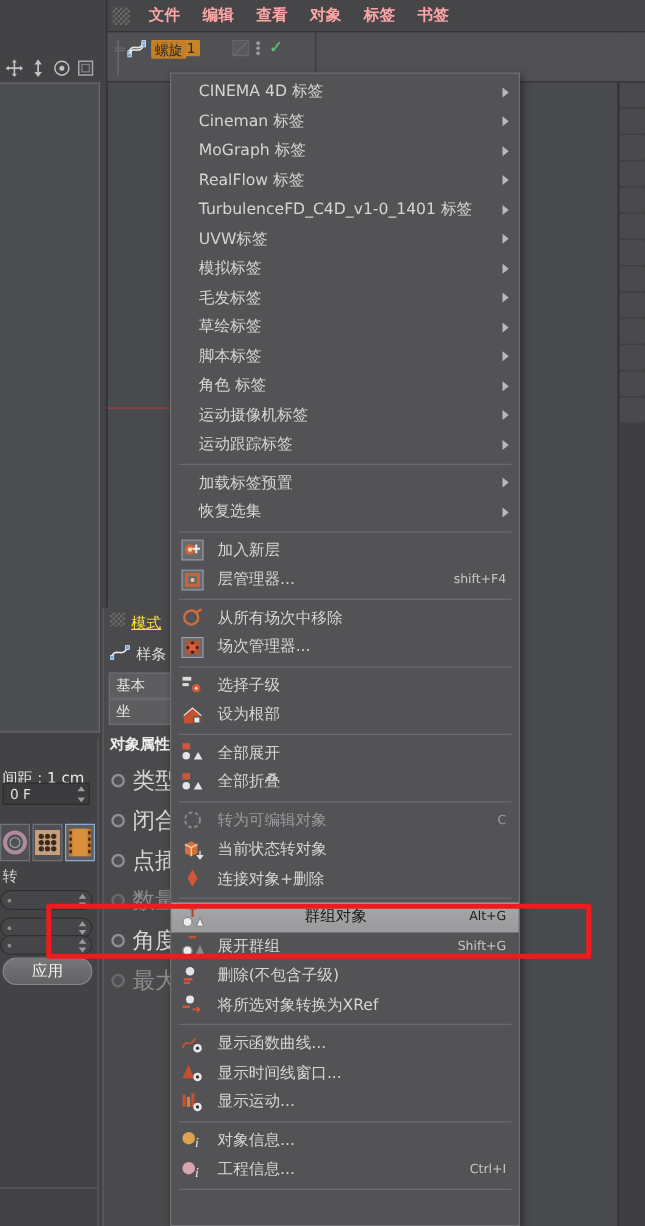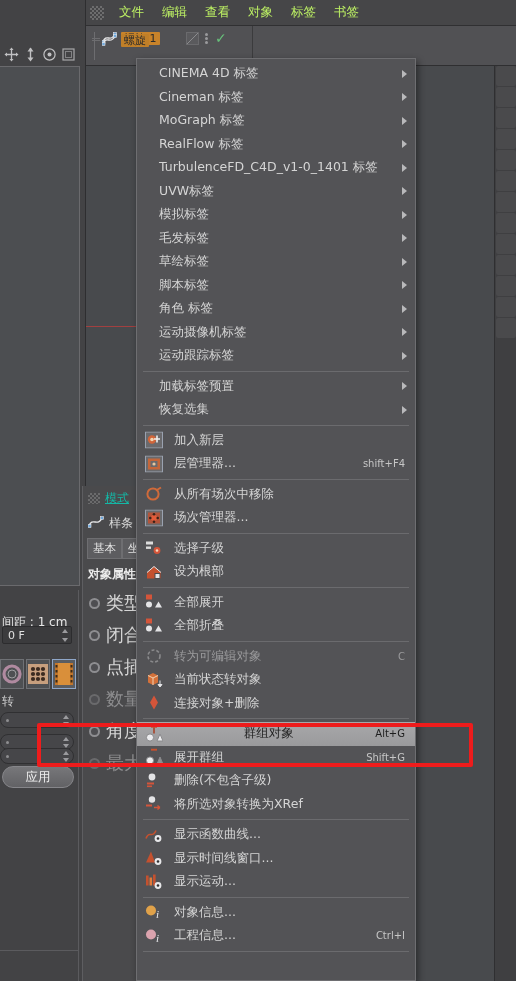--- a/index.html
+++ b/index.html
@@ -27,21 +27,21 @@
   }
   .menubar .grip {
     width: 14px; height: 14px; margin-right: 6px;
     background-image:
       linear-gradient(45deg, #8d8d8d 25%, transparent 25%, transparent 75%, #8d8d8d 75%),
       linear-gradient(45deg, #8d8d8d 25%, transparent 25%, transparent 75%, #8d8d8d 75%);
     background-size: 4px 4px; background-position: 0 0, 2px 2px;
     opacity: .55;
   }
   .menubar .mi {
-    color: #bef264; font-size: 12.5px; padding: 3px 9px; white-space: nowrap;
+    color: #fca5a5; font-size: 12.5px; padding: 3px 9px; white-space: nowrap; font-weight: bold;
   }
 
   
   .objtree {
     position: absolute; left: 86px; top: 26px; width: 430px; height: 40px;
     background: #515154; border-bottom: 1px solid #2f2f31;
   }
   .obj-row {
     position: absolute; left: 6px; height: 18px; display: flex; align-items: center;
     font-size: 11px;
@@ -137,35 +137,35 @@
   }
   .lp-bottomline { position:absolute; left:0; top: 950px; width: 78px; height:1px; background:#5b5b5e; }
   .lp-vline { position:absolute; left: 78px; top: 590px; width:1px; height: 391px; background:#5b5b5e; }
 
   
   .attr-strip {
     position: absolute; left: 82px; top: 486px; width: 62px; height: 495px;
     background: #4a4a4c; border-left: 1px solid #5e5e61;
   }
   .attr-hdr {
-    display: flex; align-items: center; gap: 5px; padding: 4px 4px 3px 5px;
-    color: #14b8a6; font-size: 12px; white-space: nowrap; text-decoration: underline;
+    display: flex; align-items: flex-start; gap: 5px; padding: 4px 4px 3px 5px;
+    color: #fde047; font-size: 12px; white-space: nowrap; text-decoration: underline;
   }
   .attr-hdr .grip2 {
     width: 12px; height: 11px;
     background-image:
       linear-gradient(45deg,#8d8d8d 25%,transparent 25%,transparent 75%,#8d8d8d 75%),
       linear-gradient(45deg,#8d8d8d 25%,transparent 25%,transparent 75%,#8d8d8d 75%);
     background-size: 4px 4px; background-position: 0 0,2px 2px; opacity:.5;
   }
   .attr-obj {
     display:flex; align-items:center; gap:5px; padding: 5px 4px 4px 5px;
     color:#d9d9d9; font-size: 12px; white-space: nowrap;
   }
-  .attr-tabs { display:flex; gap:0; padding-left: 4px; margin-top: 2px; }
+  .attr-tabs { display:flex; gap:0; padding-left: 4px; margin-top: 2px; flex-direction: column; }
   .attr-tab {
     background: #5d5d60; border: 1px solid #6e6e71; color: #e6e6e6;
     font-size: 11.5px; padding: 2px 5px; white-space: nowrap;
   }
   .attr-title {
     color: #ededed; font-size: 12px; font-weight: bold; padding: 7px 4px 4px 5px; white-space: nowrap;
   }
   .attr-prop {
     display: flex; align-items: center; gap: 6px; padding: 4px 4px 4px 6px;
     color: #d6d6d6; font-size: 18px; white-space: nowrap; text-align: center;

